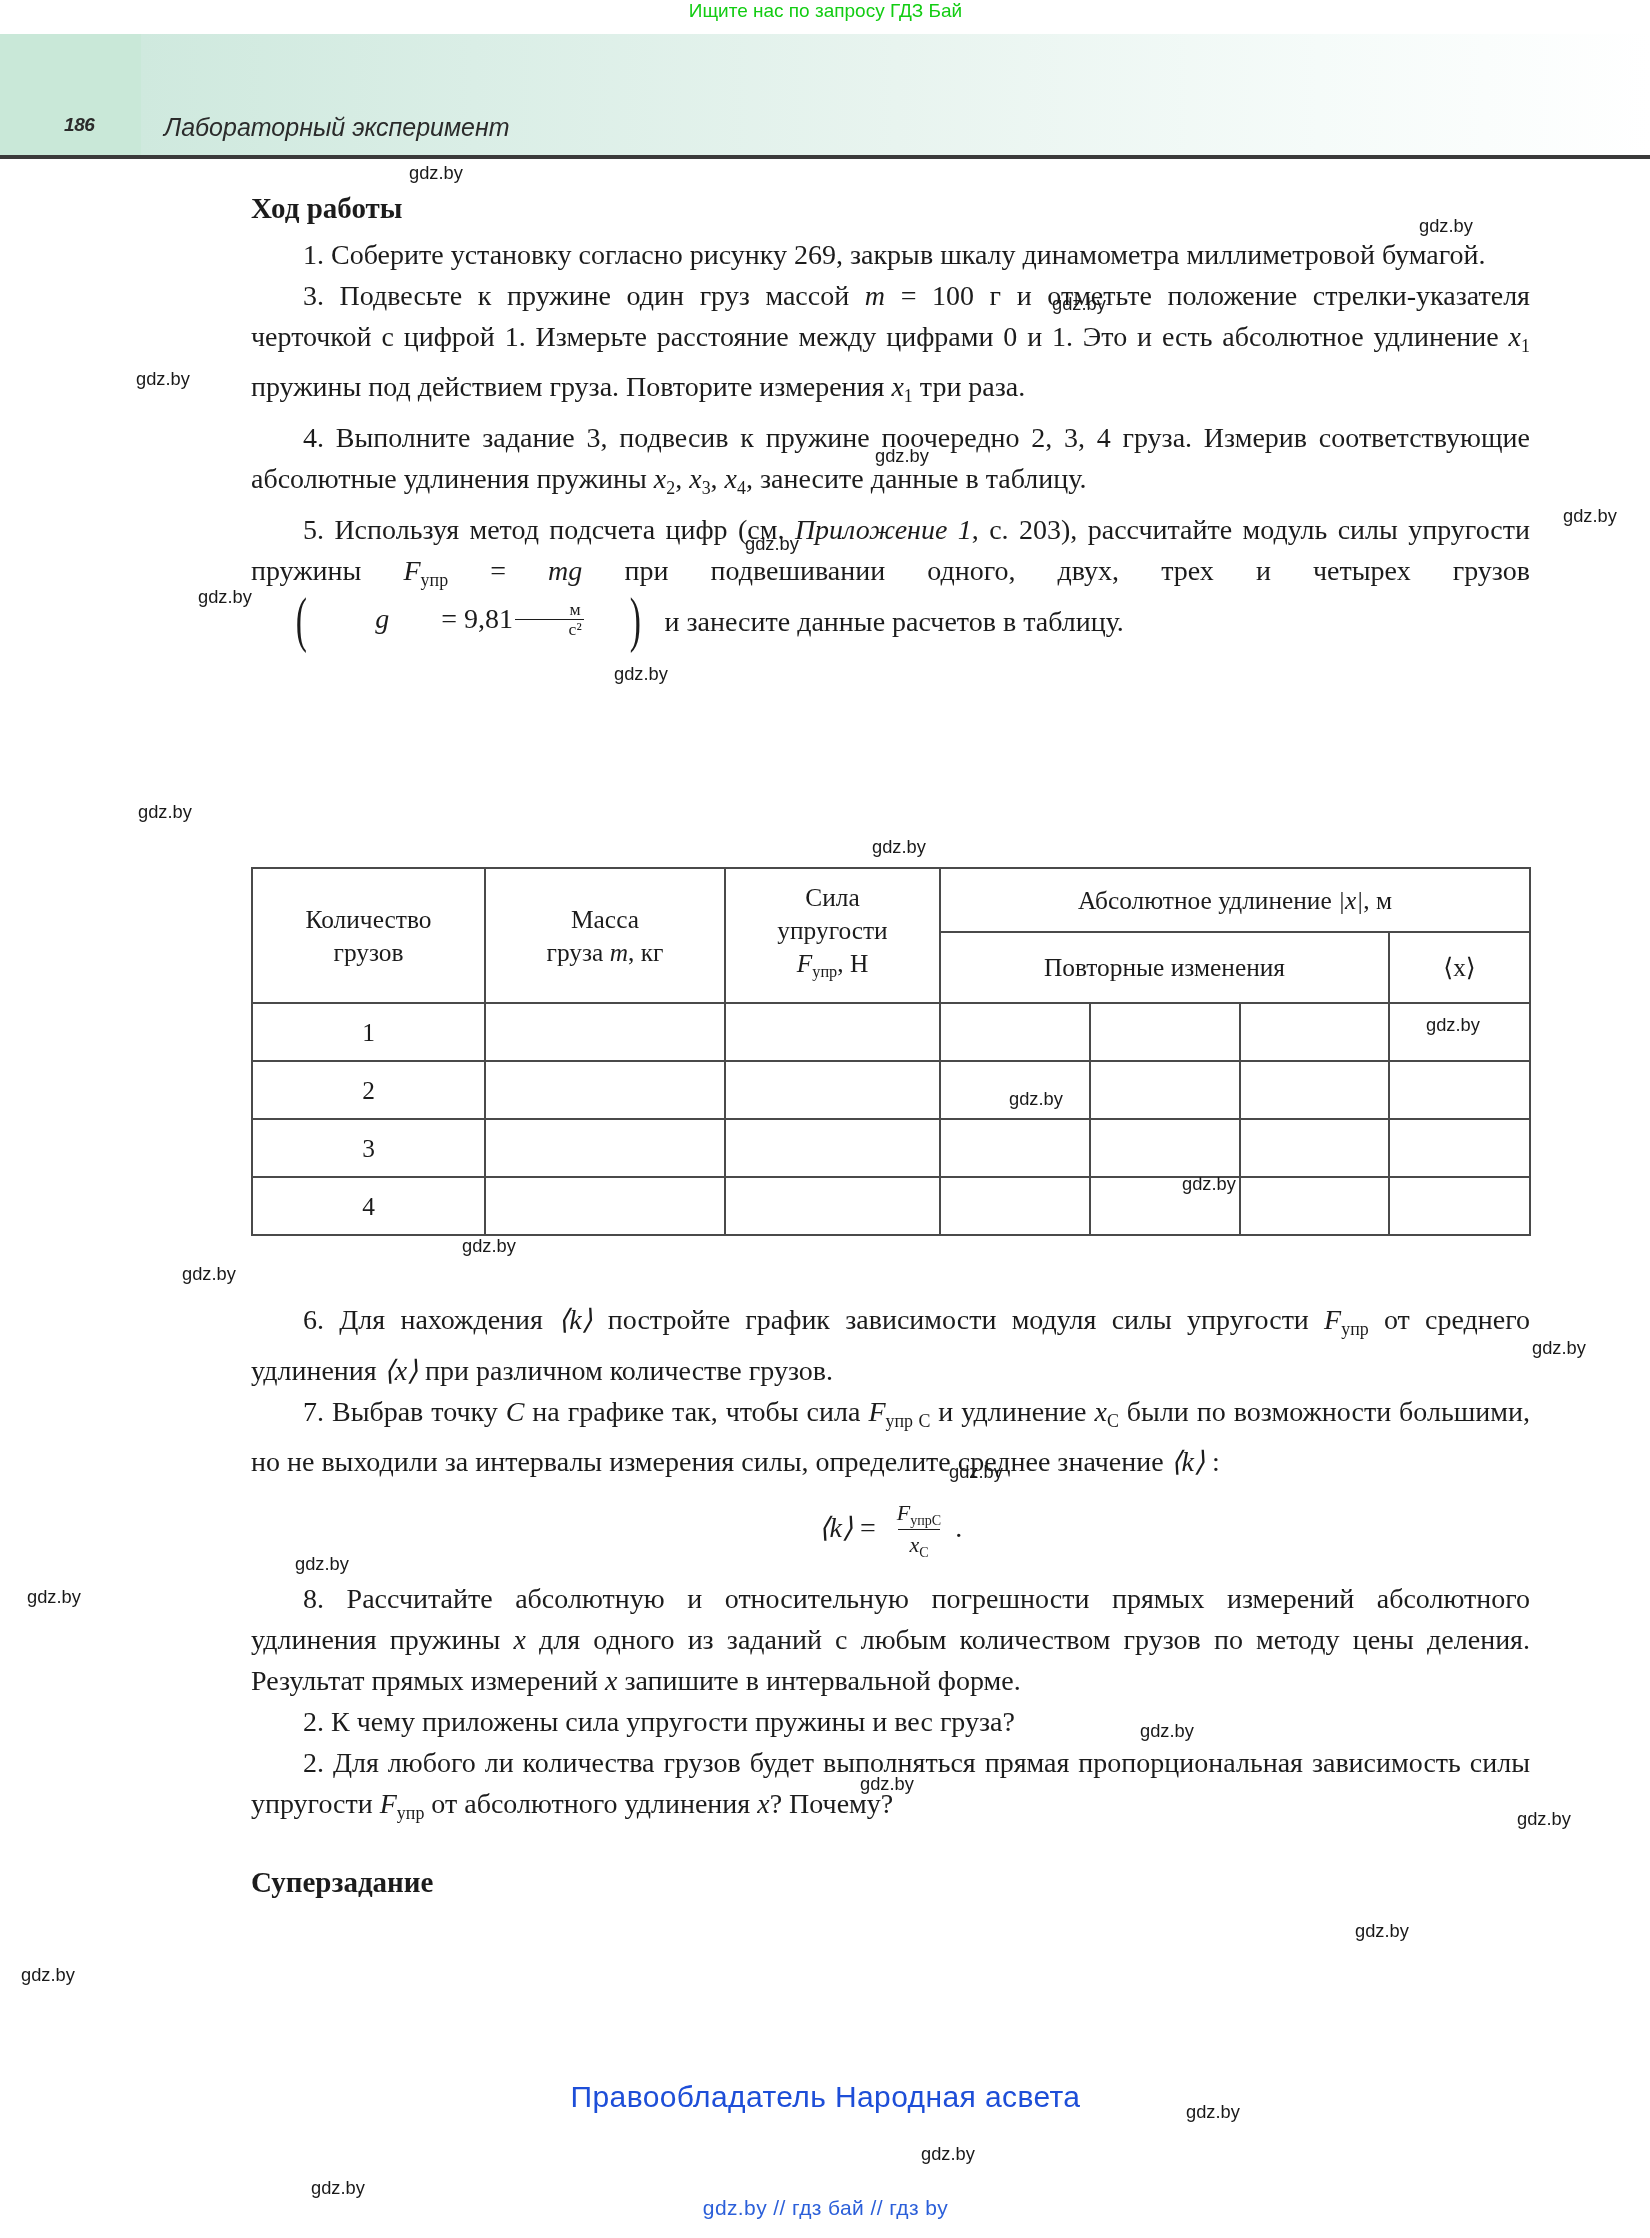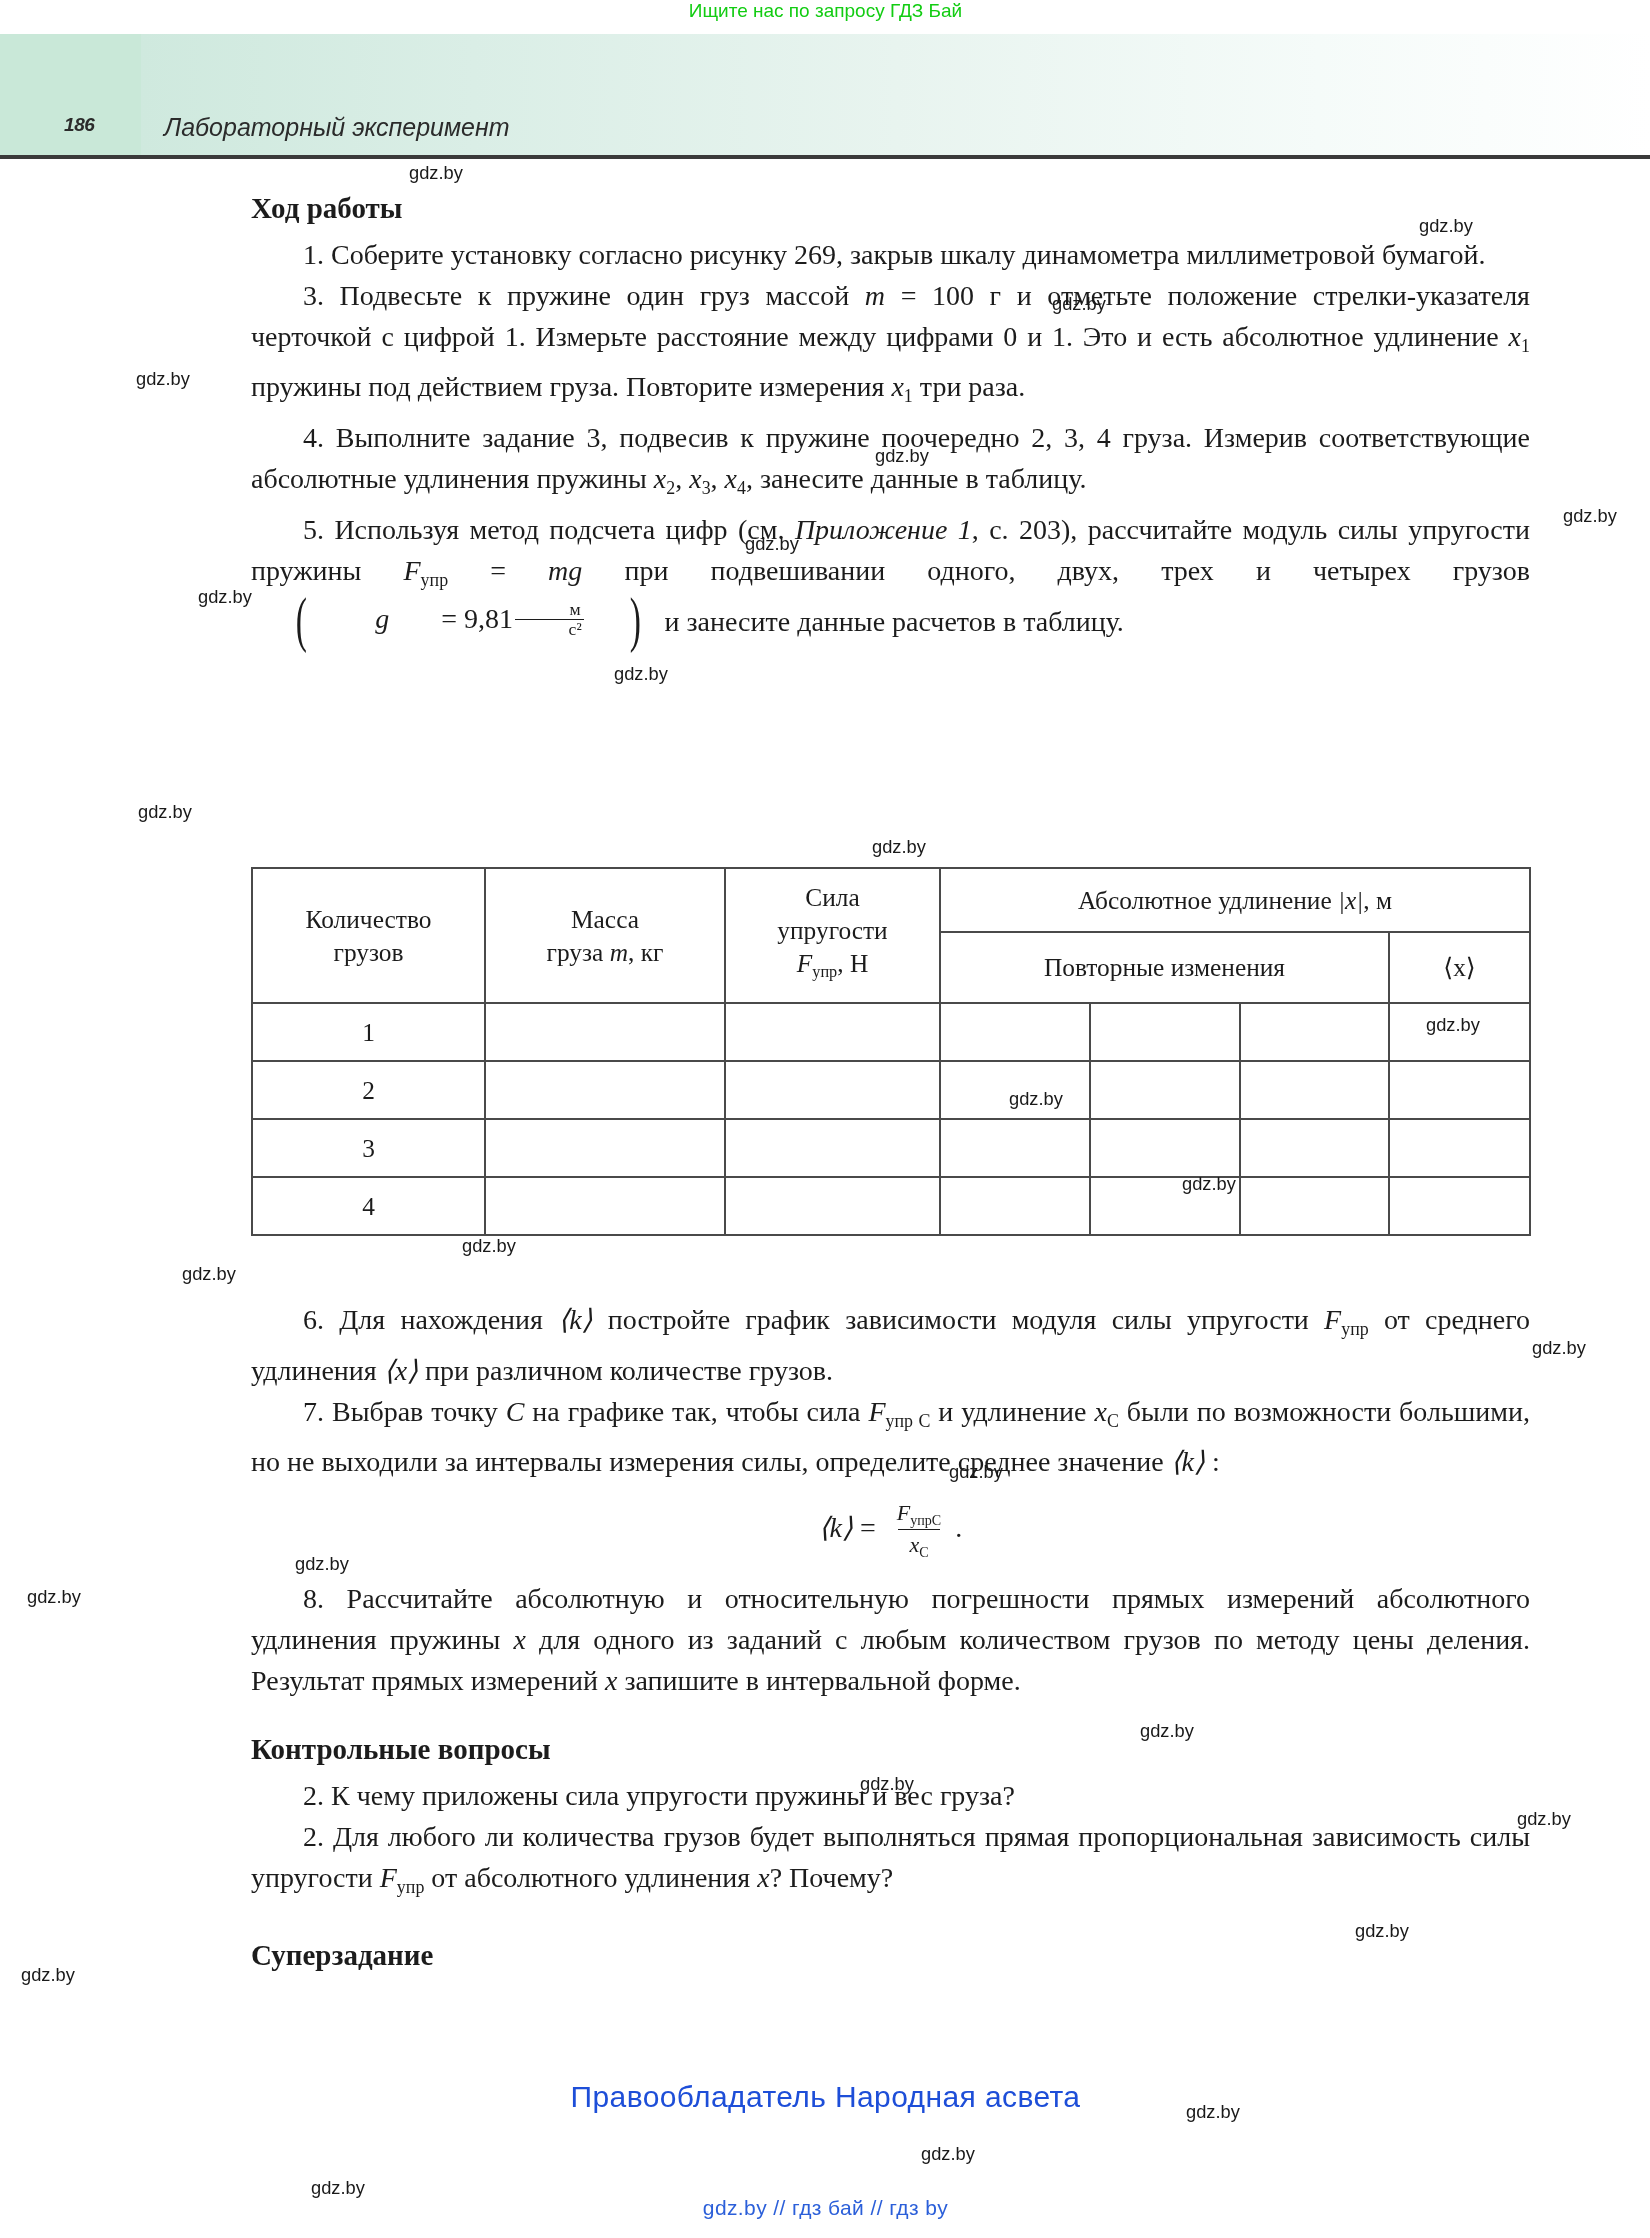--- a/index.html
+++ b/index.html
@@ -348,21 +348,20 @@
     <span class="angle">⟨k⟩</span>
     <span>=</span>
     <span class="kfrac">
       <span class="num"><span class="mathvar">F</span><span class="sub">упрC</span></span>
       <span class="den"><span class="mathvar">x</span><span class="sub">C</span></span>
     </span><span>.</span>
   </p>
 
   <p class="para"><span>8. Рассчитайте абсолютную и относительную погрешности прямых измерений абсолютного удлинения пружины </span><span class="mathvar">x</span><span> для одного из заданий с любым количеством грузов по методу цены деления. Результат прямых измерений </span><span class="mathvar">x</span><span> запишите в интервальной форме.</span></p>
 
-  <h3 class="section-head" style="margin-top:31px; margin-bottom:8.5px;">Контрольные вопросы</h3>
 
   <p class="para">2. К чему приложены сила упругости пружины и вес груза?</p>
 
   <p class="para"><span>2. Для любого ли количества грузов будет выполняться прямая пропорциональная зависимость силы упругости </span><span class="mathvar">F</span><span class="sub">упр</span><span> от абсолютного удлинения </span><span class="mathvar">x</span><span>? Почему?</span></p>
 
   <h3 class="section-head" style="margin-top:31px; margin-bottom:8.5px;">Суперзадание</h3>
 
 
 </div>
 

